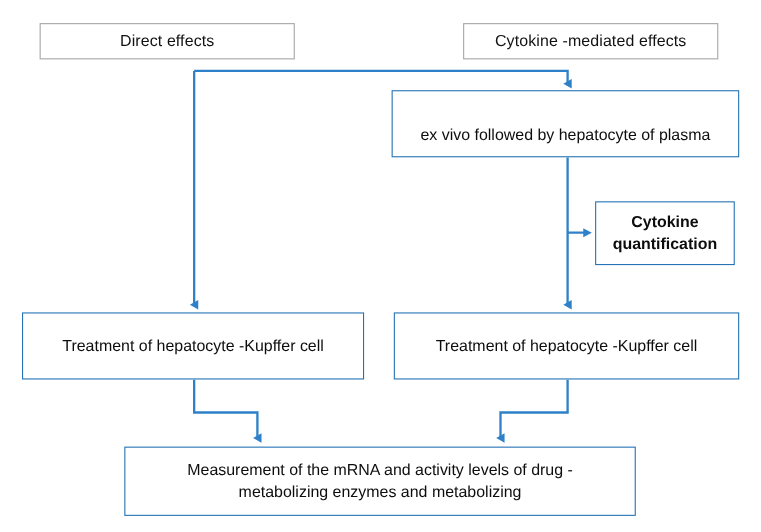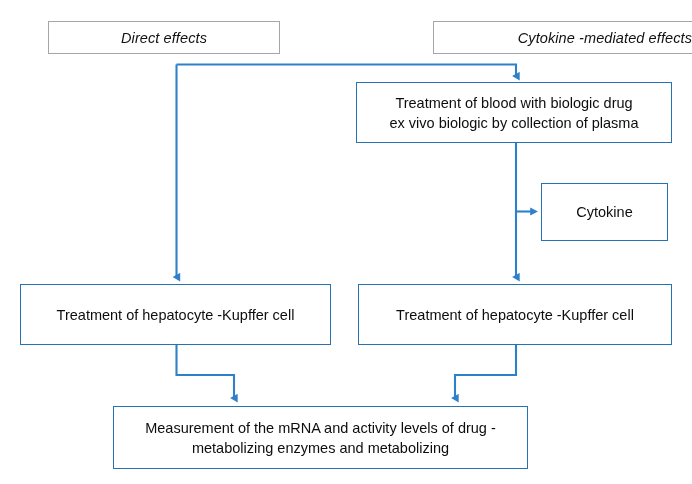--- a/index.html
+++ b/index.html
@@ -21,26 +21,24 @@
 
   
   .header-box {
     position: absolute;
     box-sizing: border-box;
     border: 1px solid #a6a6a6;
     background: #ffffff;
     display: flex;
     align-items: center;
     justify-content: center;
-    font-style: italic;
     font-size: 14.5px;
     color: #111111;
     letter-spacing: 0.1px;
     white-space: nowrap;
-    margin-left: 12px;
   }
 
   
   .proc-box {
     position: absolute;
     box-sizing: border-box;
     border: 1.3px solid #2573b5;
     background: #ffffff;
     display: flex;
     align-items: center;
@@ -100,49 +98,50 @@
 
     <g>
       <path d="M516,345 L516,375 L455,375 L455,398" fill="none" stroke="#2e81c8" stroke-width="2.1" marker-end="url(#arrowhead)"></path>
     </g>
   </svg>
 
   <div class="header-box" style="left:36px; top:21px; width:232px; height:33px;">
     <span>Direct effects</span>
   </div>
 
-  <div class="header-box" style="left:421px; top:21px; width:260px; height:33px;justify-content:flex-end;">
+  <div class="header-box" style="left:421px; top:21px; width:232px; height:33px;">
     <span>Cytokine -mediated effects</span>
   </div>
 
   <div class="proc-box" style="left:356px; top:82px; width:316px; height:61px;">
     <span class="txt">
-      <span>Treatment of blood with biologic drug</span><br>
-      <span>ex vivo biologic by collection  of plasma</span>
+      <br>
+      <span>ex vivo followed by hepatocyte  of plasma</span>
     </span>
   </div>
 
-  <div class="proc-box" style="left:541px; top:183px; width:127px; height:58px;">
+  <div class="proc-box" style="left:541px; top:183px; width:127px; height:58px;font-weight:bold;">
     <span class="txt">
       <span>Cytokine</span><br>
+      <span>quantification</span>
     </span>
   </div>
 
   <div class="proc-box" style="left:20px; top:284px; width:311px; height:61px;">
     <span class="txt">
       <span>Treatment of hepatocyte -Kupffer cell</span><br>
     </span>
   </div>
 
   <div class="proc-box" style="left:358px; top:284px; width:314px; height:61px;">
     <span class="txt">
       <span>Treatment of hepatocyte -Kupffer cell</span><br>
     </span>
   </div>
 
-  <div class="proc-box" style="left:113px; top:406px; width:415px; height:63px;">
+  <div class="proc-box" style="left:113px; top:406px; width:465px; height:63px;">
     <span class="txt">
       <span>Measurement of the mRNA and activity levels of drug -</span><br>
       <span>metabolizing enzymes and metabolizing</span>
     </span>
   </div>
 
 </div>
 
 </body></html>

